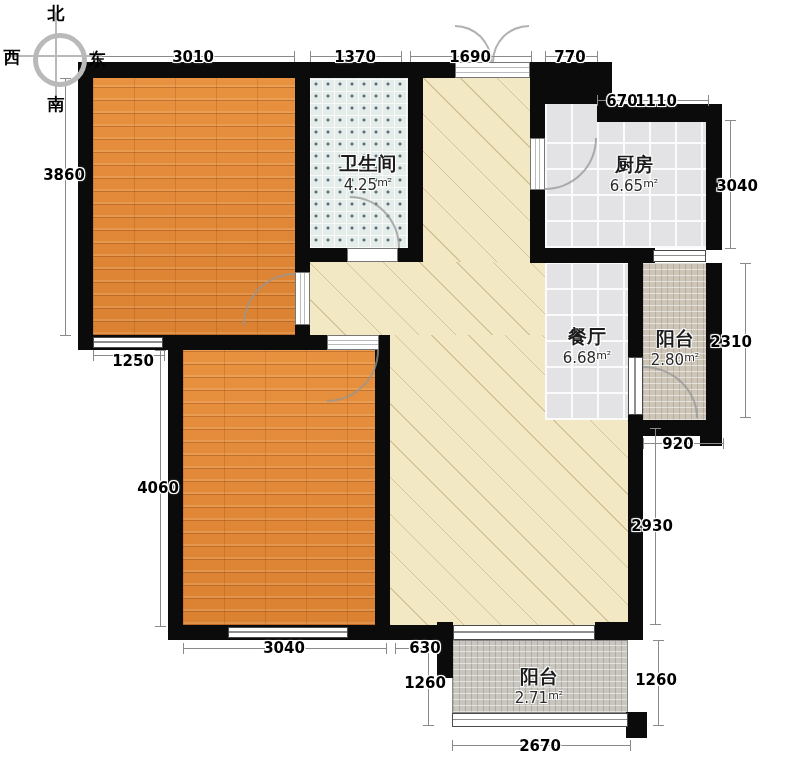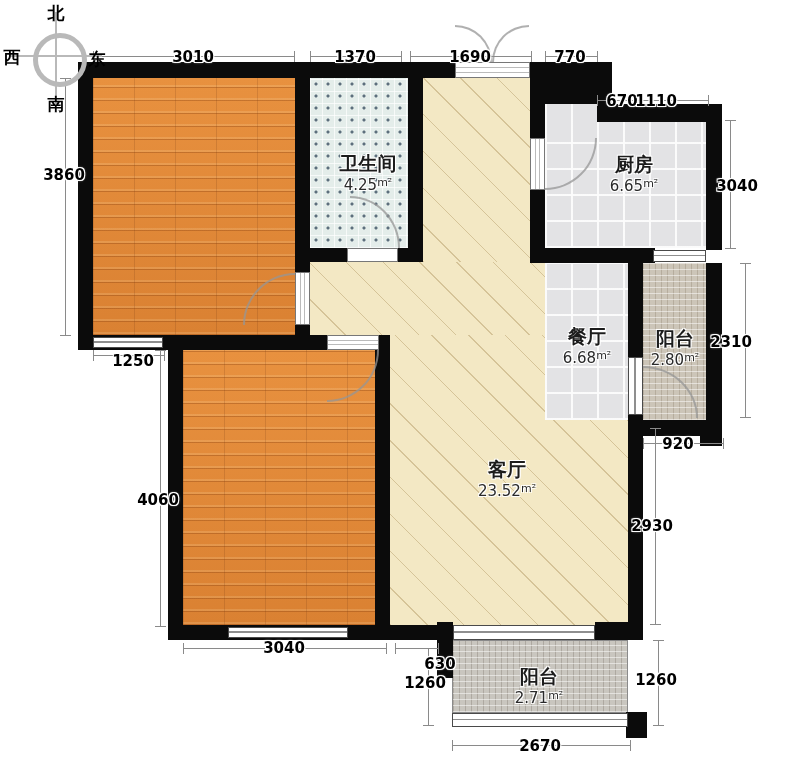--- a/index.html
+++ b/index.html
@@ -154,24 +154,20 @@
     <div class="rarea"><span>6.65</span><span class="u">m²</span></div>
   </div>
   <div class="rlabel" style="left:587px;top:346px;">
     <div class="rname">餐厅</div>
     <div class="rarea"><span>6.68</span><span class="u">m²</span></div>
   </div>
   <div class="rlabel" style="left:675px;top:348px;">
     <div class="rname">阳台</div>
     <div class="rarea"><span>2.80</span><span class="u">m²</span></div>
   </div>
-  <div class="rlabel" style="left:507px;top:479px;">
-    <div class="rname">客厅</div>
-    <div class="rarea"><span>23.52</span><span class="u">m²</span></div>
-  </div>
   <div class="rlabel" style="left:539px;top:686px;">
     <div class="rname">阳台</div>
     <div class="rarea"><span>2.71</span><span class="u">m²</span></div>
   </div>
 
   <div class="dim-h" style="left:93px;top:51px;width:200px;"></div>
   <div class="dim-h" style="left:310px;top:51px;width:90px;"></div>
   <div class="dim-h" style="left:410px;top:51px;width:120px;"></div>
   <div class="dim-h" style="left:545px;top:51px;width:51px;"></div>
   <div class="dim-h" style="left:597px;top:95px;width:110px;"></div>
@@ -189,28 +185,28 @@
   <div class="dim-h" style="left:452px;top:740px;width:177px;"></div>
 
   <div class="dimlabel" style="left:193px;top:57px;">3010</div>
   <div class="dimlabel" style="left:355px;top:57px;">1370</div>
   <div class="dimlabel" style="left:470px;top:57px;">1690</div>
   <div class="dimlabel" style="left:570px;top:57px;">770</div>
   <div class="dimlabel" style="left:622px;top:101px;">670</div>
   <div class="dimlabel" style="left:656px;top:101px;">1110</div>
   <div class="dimlabel" style="left:64px;top:175px;">3860</div>
   <div class="dimlabel" style="left:133px;top:361px;">1250</div>
-  <div class="dimlabel" style="left:158px;top:488px;margin-top:12px;">4060</div>
+  <div class="dimlabel" style="left:158px;top:488px;">4060</div>
   <div class="dimlabel" style="left:737px;top:186px;">3040</div>
   <div class="dimlabel" style="left:731px;top:342px;">2310</div>
   <div class="dimlabel" style="left:678px;top:444px;">920</div>
   <div class="dimlabel" style="left:652px;top:526px;text-align:right;">2930</div>
   <div class="dimlabel" style="left:656px;top:680px;">1260</div>
   <div class="dimlabel" style="left:284px;top:648px;">3040</div>
-  <div class="dimlabel" style="left:440px;top:648px;margin-top:16px;">630</div>
+  <div class="dimlabel" style="left:425px;top:648px;">630</div>
   <div class="dimlabel" style="left:425px;top:683px;">1260</div>
   <div class="dimlabel" style="left:540px;top:746px;">2670</div>
 
   <div>
     <div class="comp-line" style="left:55px;top:12px;width:2px;height:92px;"></div>
     <div class="comp-line" style="left:10px;top:55px;width:92px;height:2px;"></div>
     <div class="comp-circle" style="left:33px;top:33px;"></div>
     <div class="complabel" style="left:56px;top:13px;">北</div>
     <div class="complabel" style="left:12px;top:57px;">西</div>
     <div class="complabel" style="left:56px;top:104px;">南</div>

